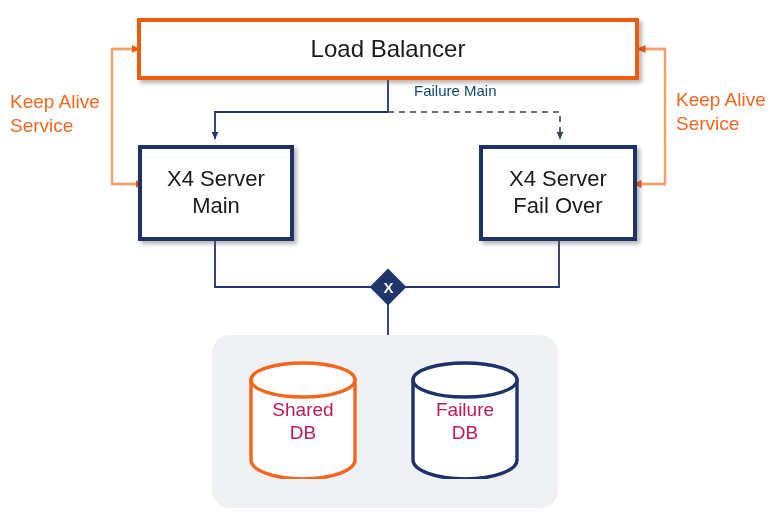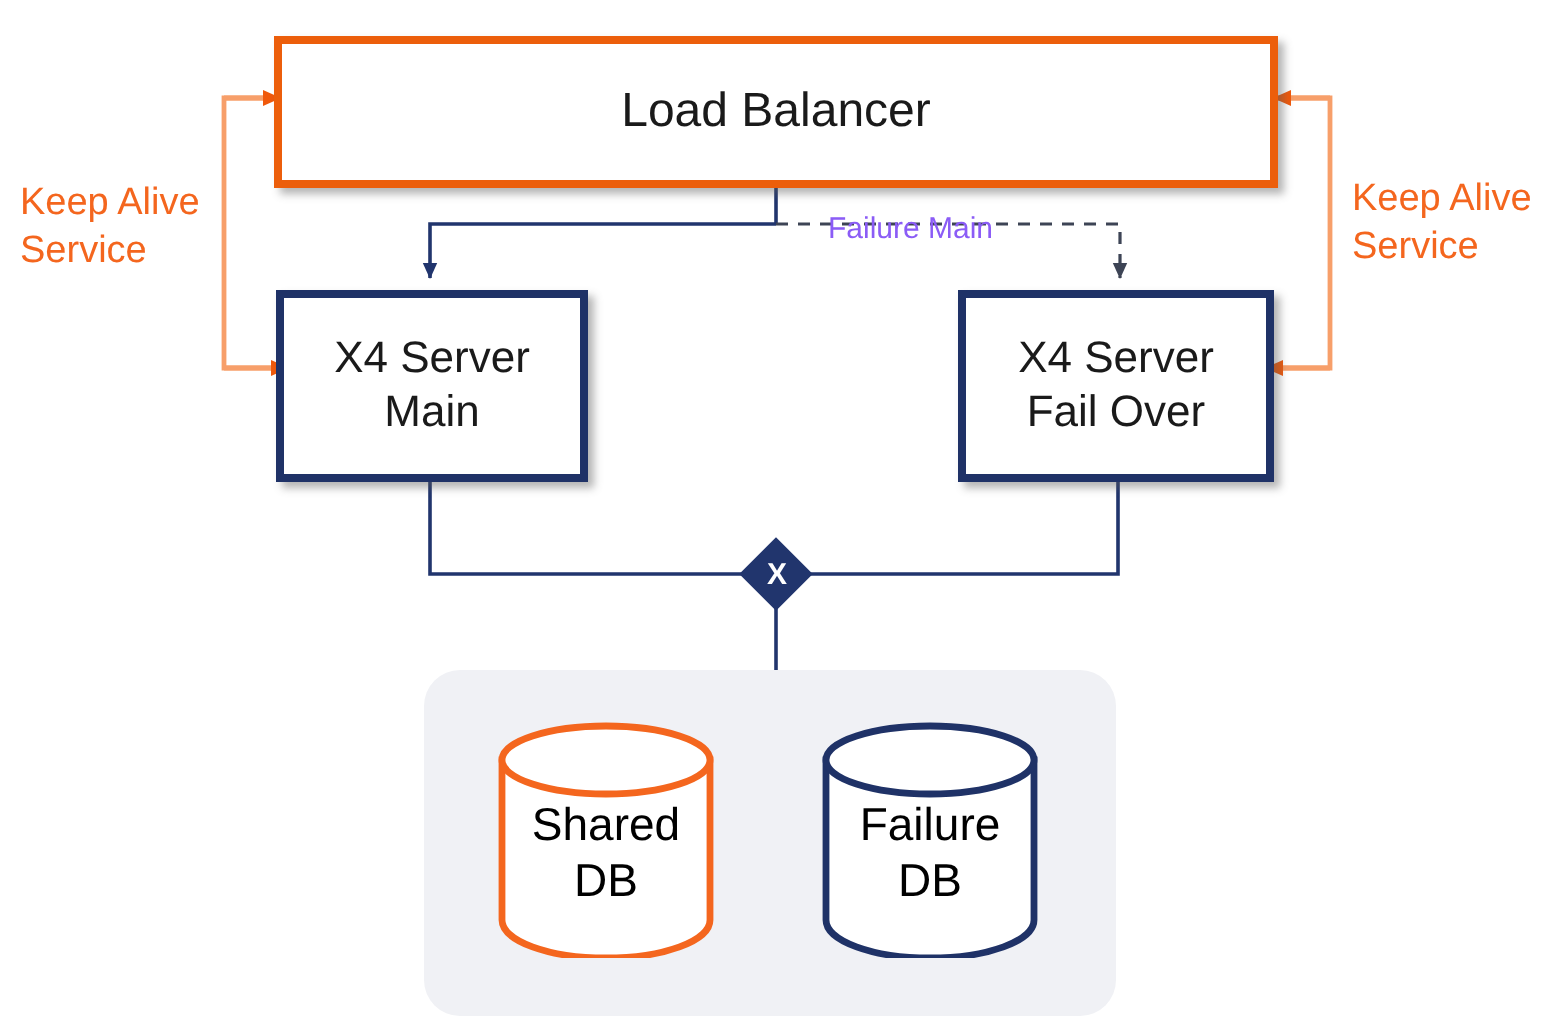--- a/index.html
+++ b/index.html
@@ -37,21 +37,21 @@
     align-items: center;
     justify-content: center;
     text-align: center;
     color: #1a1a1a;
     z-index: 4;
   }
   #load-balancer {
     left: 137px;
     top: 18px;
     width: 502px;
-    height: 76px;
+    height: 62px;
     border: 4px solid #ec5e0b;
     font-size: 24px;
     box-shadow: 3px 3px 4px rgba(90,90,90,0.45);
   }
   #server-main {
     left: 138px;
     top: 145px;
     width: 156px;
     height: 96px;
     border: 4px solid #1f3267;
@@ -92,23 +92,23 @@
   }
   #cyl-shared { left: 247px; top: 361px; }
   #cyl-system { left: 409px; top: 361px; }
   .cyl-svg { position: absolute; left: 0; top: 0; }
   .cyl-text {
     position: absolute;
     left: 0;
     top: 38px;
     width: 112px;
     text-align: center;
-    font-size: 23px;
+    font-size: 19px;
     line-height: 1.2;
-    color: #000000;
+    color: #be185d;
     white-space: pre-line;
   }
 
   
   #x-connector {
     position: absolute;
     left: 370px;
     top: 269px;
     width: 37px;
     height: 37px;
@@ -156,23 +156,23 @@
     left: 676px;
     top: 88px;
     width: 104px;
     font-size: 19px;
     line-height: 1.28;
     color: #f4661e;
     text-align: left;
   }
   #failure-main-label {
     left: 414px;
-    top: 106px;
+    top: 82px;
     font-size: 15px;
-    color: #8b5cf6;
+    color: #0c4a6e;
   }
 </style>
 </head>
 <body>
 
 <div id="canvas">
 
   <svg id="svg-layer" viewBox="0 0 780 513" xmlns="http://www.w3.org/2000/svg">
     <defs>
       <marker id="arrow-navy" markerWidth="9" markerHeight="9" refX="7.5" refY="4.2" orient="auto" markerUnits="userSpaceOnUse">

